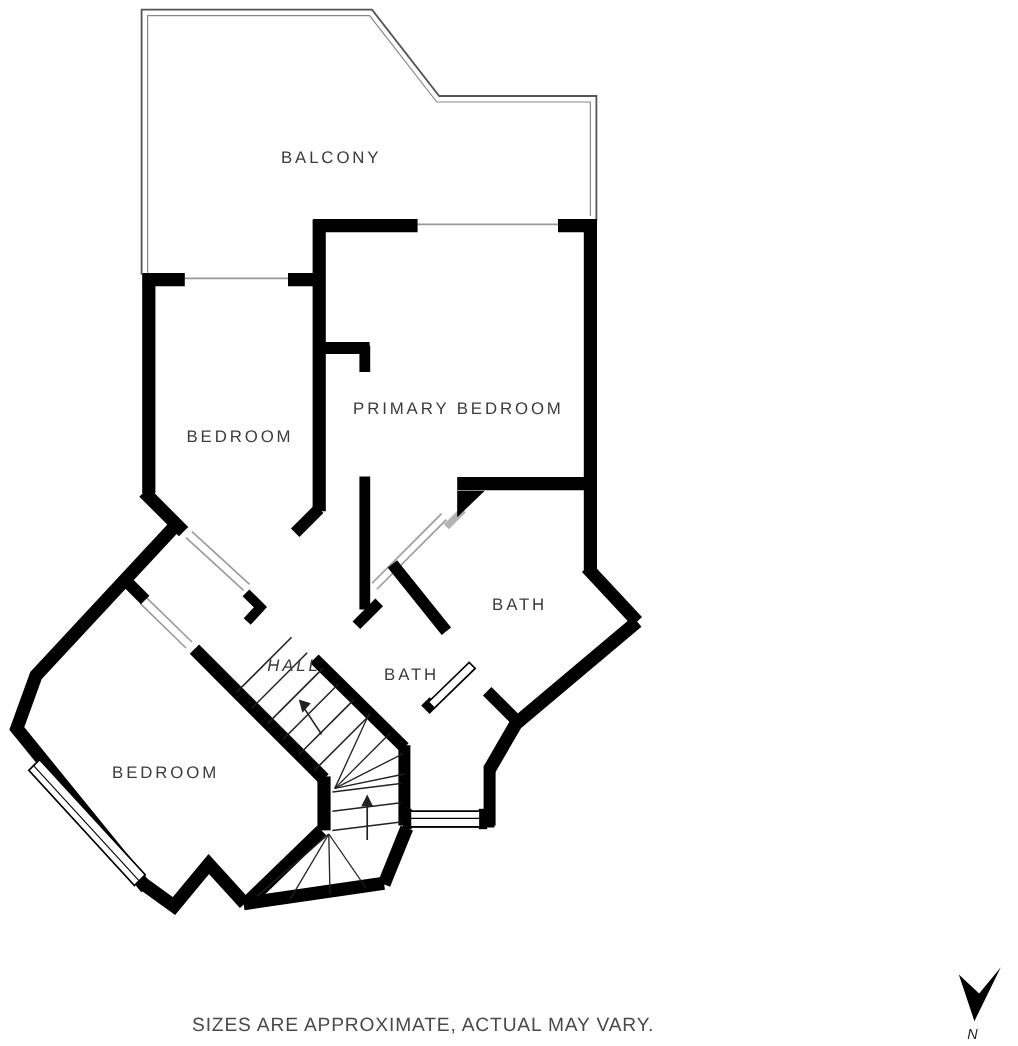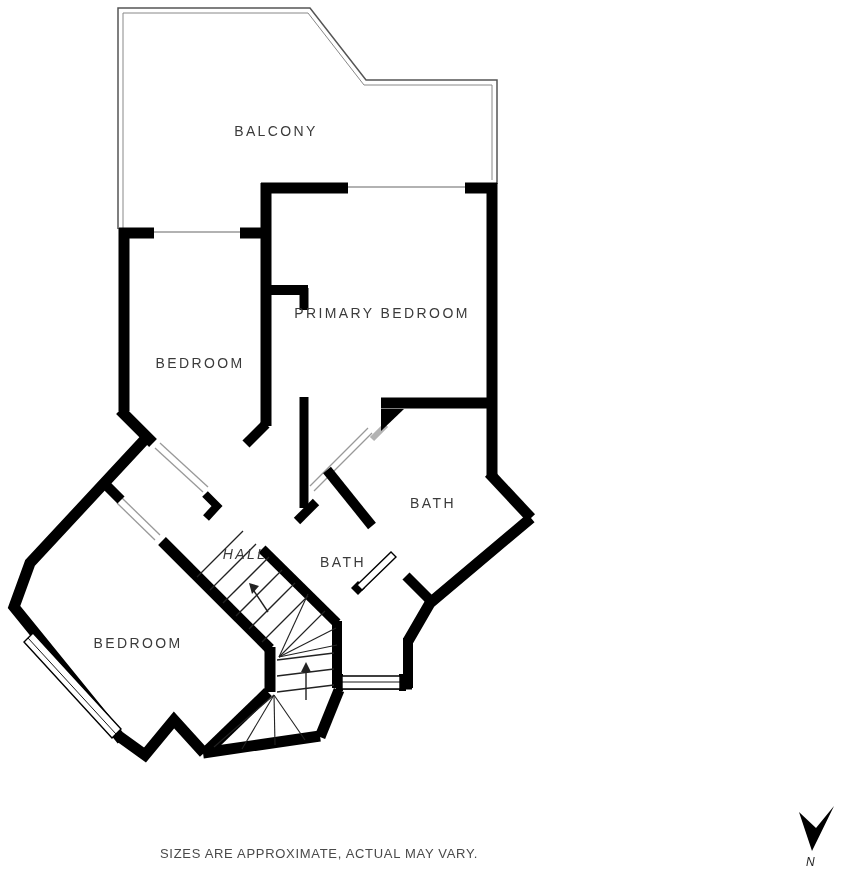--- a/index.html
+++ b/index.html
@@ -1,20 +1,20 @@
 <!DOCTYPE html>
 <html><head>
 <meta charset="utf-8">
 <style>
   html,body{margin:0;padding:0;background:#ffffff;}
   .stage{position:relative;width:848px;height:872px;background:#fff;overflow:hidden;
          font-family:"Liberation Sans", sans-serif;}
   .room-label{position:absolute;transform:translate(-50%,-50%);font-size:14px;
               letter-spacing:2.4px;color:#3b3b3b;white-space:nowrap;font-weight:500;}
-  .disclaimer{position:absolute;left:160px;top:846px;font-size:13px;letter-spacing:.7px;
+  .disclaimer{position:absolute;left:160px;top:846px;font-size:16px;letter-spacing:.7px;
               color:#4a4a4a;white-space:nowrap;}
   .north-label{position:absolute;left:806px;top:855px;font-size:12px;color:#222;
                font-style:italic;}
   svg{position:absolute;left:0;top:0;}
 </style>
 </head>
 <body>
 
 <div class="stage">
   <svg id="plan-svg" width="848" height="872" viewBox="0 0 848 872">
@@ -88,21 +88,21 @@
       <line x1="274" y1="695" x2="305" y2="740" stroke="#222222" stroke-width="1.1"></line>
       <line x1="268" y1="612" x2="252" y2="588" stroke="#222222" stroke-width="1.4"></line>
       <polygon points="249,583 259,586 252,594" fill="#222222"></polygon>
       <line x1="306" y1="700" x2="306" y2="668" stroke="#222222" stroke-width="1.4"></line>
       <polygon points="306,662 301,672 311,672" fill="#222222"></polygon>
       <polygon points="812,851 799,812 816,828 834,806" fill="#000"></polygon>
     </svg>
 
   <div class="room-label" style="left: 276px; top: 131px;">BALCONY</div>
   <div class="room-label" style="left: 200px; top: 363px;">BEDROOM</div>
-  <div class="room-label" style="left: 382px; top: 313px;">PRIMARY BEDROOM</div>
+  <div class="room-label" style="left: 382px; top: 340px;">PRIMARY BEDROOM</div>
   <div class="room-label" style="left: 433px; top: 503px;">BATH</div>
   <div class="room-label" style="left: 343px; top: 562px;">BATH</div>
   <div class="room-label" style="left: 245px; top: 554px; font-style: italic;">HALL</div>
   <div class="room-label" style="left: 138px; top: 643px;">BEDROOM</div>
 
   <div class="disclaimer">SIZES ARE APPROXIMATE, ACTUAL MAY VARY.</div>
   <div class="north-label">N</div>
 </div>
 
 </body></html>

